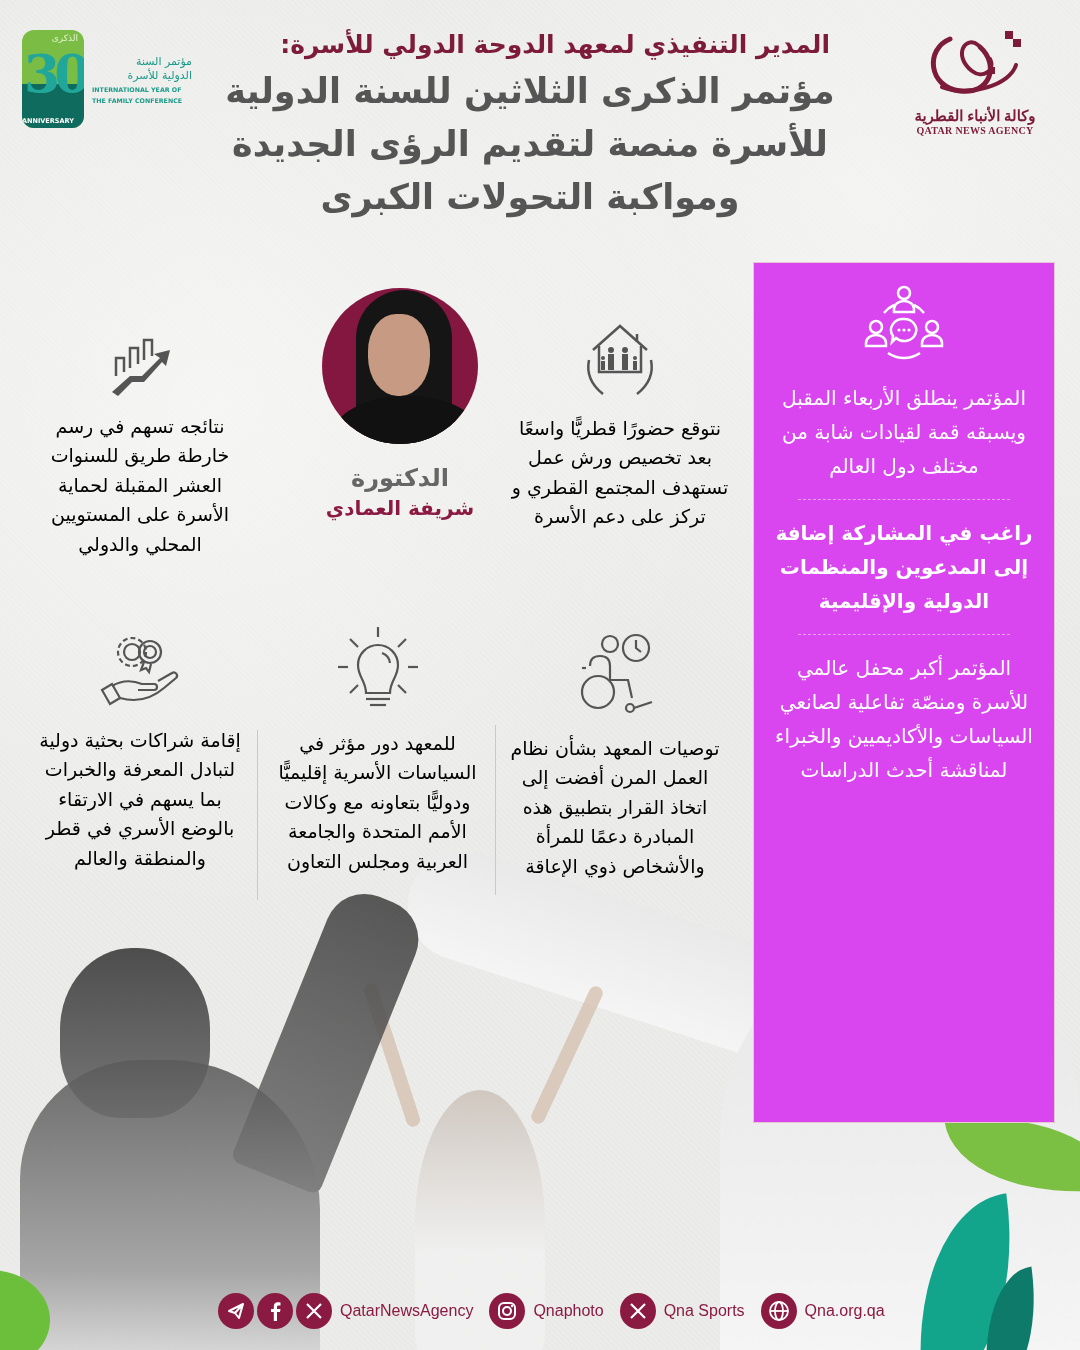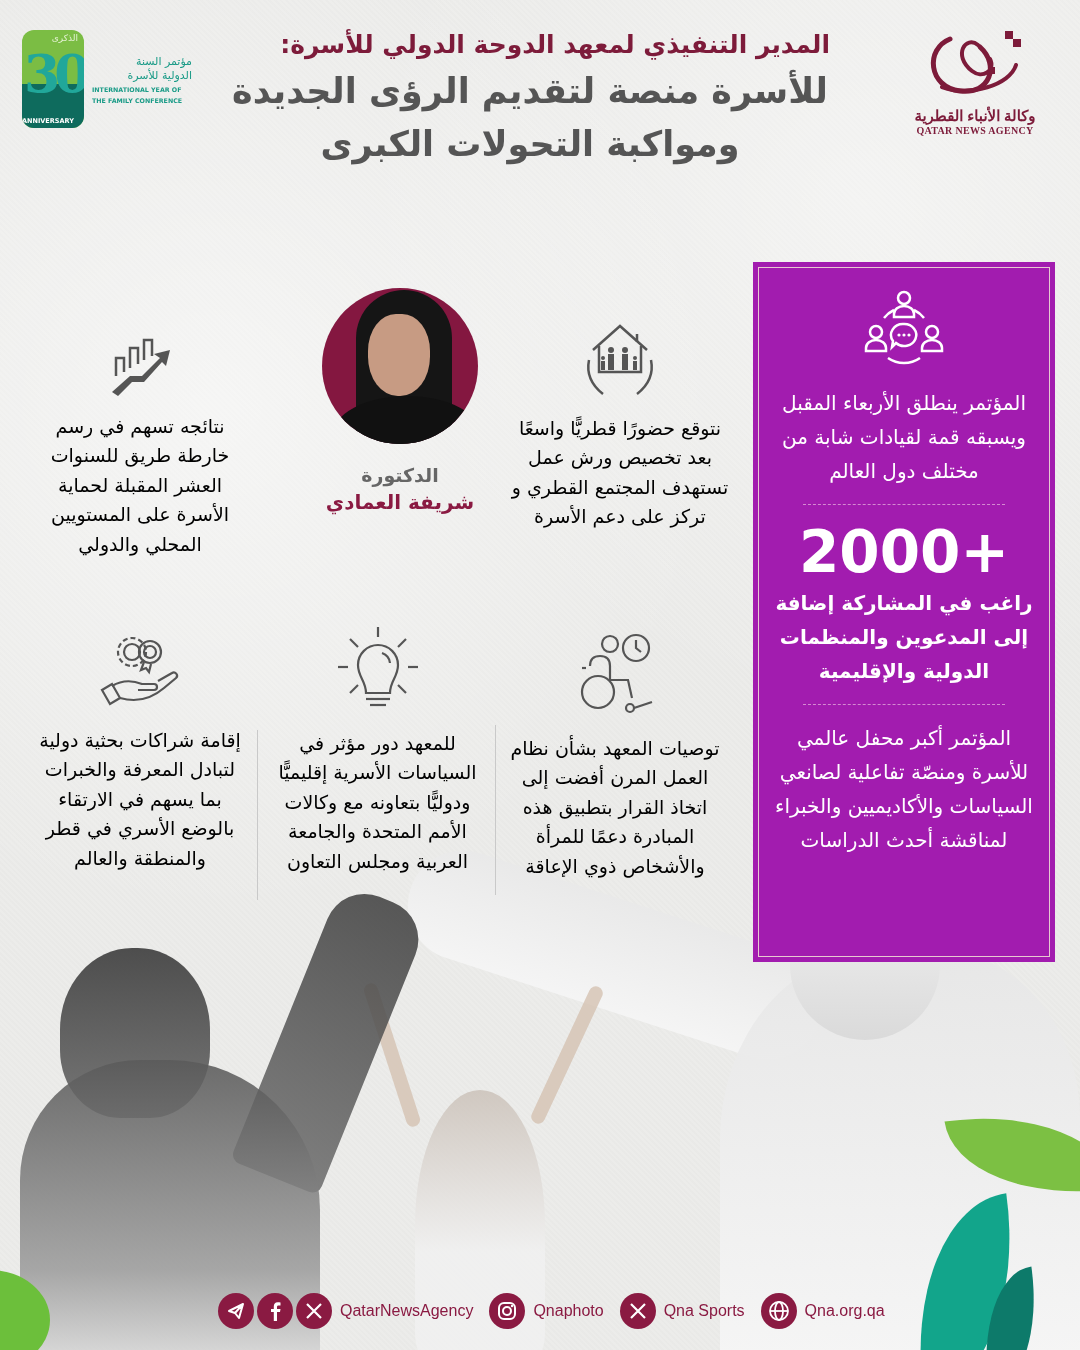--- a/index.html
+++ b/index.html
@@ -48,39 +48,39 @@
     .qna-logo { position:absolute; left:905px; top:25px; width:140px; text-align:center;font-family:Liberation Serif, serif; }
     .qna-logo svg { display:block; margin: 0 auto; }
     .qna-logo .ar { font-size:15px; font-weight:bold; color:#7d1b3a; margin-top:4px; }
     .qna-logo .en { font-size:10px; font-weight:bold; color:#7d1b3a; letter-spacing:.3px; }
 
     .headline { position:absolute; left:210px; top:30px; width:640px; text-align:center; direction:rtl; }
     .headline .kicker { font-size:25px; font-weight:bold; color:#7d1b3a; text-align:right; padding-right:20px; }
     .headline .main { font-size:35px; font-weight:bold; color:#555; line-height:1.52; margin-top:6px; }
 
     
-    .stat-box { position:absolute; left:753px; top:262px; width:302px; height:700px; background:#a21caf; padding:5px; }
+    .stat-box { position:absolute; left:753px; top:262px; width:302px; height:861px; background:#d946ef; }
     .stat-box .inner { width:100%; height:100%; border:1.5px solid #e8c7d1; padding:20px 14px; text-align:center; direction:rtl; color:#fff; }
     .stat-box .ic { margin: 0 auto; }
     .stat-box .p { font-size:20px; line-height:1.7; }
     .stat-box .p.bold { font-weight:bold; }
     .stat-box .div { border-top:1px dashed rgba(255,230,238,.55); margin: 16px 30px; }
     .stat-box .big { font-size:58px; font-weight:bold; line-height:1.1; direction:ltr; }
 
     
     .feat { position:absolute; text-align:center; direction:rtl; }
     .feat .txt { font-size:19px; line-height:1.55; color:#000000; }
     .feat svg { display:block; margin: 0 auto 14px; }
 
     .person { position:absolute; left:300px; top:282px; width:200px; text-align:center; direction:rtl; }
     .avatar { width:156px; height:156px; border-radius:50%; margin:6px auto 0; background:#841740; position:relative; overflow:hidden; }
     .avatar .hijab { position:absolute; left:34px; top:2px; width:96px; height:180px; border-radius:48px 48px 20px 20px; background:#151515; }
     .avatar .face { position:absolute; left:46px; top:26px; width:62px; height:82px; border-radius:45% 45% 48% 48%; background:#c79b83; }
     .avatar .body { position:absolute; left:10px; top:108px; width:150px; height:80px; border-radius:50% 50% 0 0; background:#111; }
-    .person .title { font-size:19px; color:#666; font-weight:bold; margin-top:20px; }
+    .person .title { font-size:24px; color:#666; font-weight:bold; margin-top:20px; }
     .person .name { font-size:20px; color:#8a1a42; font-weight:bold; margin-top:4px; }
     .person .role { font-size:19px; color:#333; font-weight:bold; line-height:1.6; margin-top:4px; }
 
     .vline { position:absolute; width:1px; background:#c9c9c9; }
 
     
     .footer { position:absolute; left:218px; top:1293px; display:flex; align-items:center; direction:ltr; }
     .circ { width:36px; height:36px; border-radius:50%; background:#8a1a42; display:flex; align-items:center; justify-content:center; margin-right:3px; }
     .circ svg { display:block; }
     .handle { font-family:"Liberation Sans", sans-serif; font-size:16px; color:#8a1a42; margin: 0 16px 0 5px; }
@@ -128,20 +128,21 @@
     <rect x="93" y="14" width="8" height="8" fill="#7d1b3a"></rect>
     <rect x="68" y="42" width="7" height="7" fill="#7d1b3a"></rect>
   </svg>
   <div class="ar">وكالة الأنباء القطرية</div>
   <div class="en">QATAR NEWS AGENCY</div>
 </div>
 
 <div class="headline">
   <div class="kicker">المدير التنفيذي لمعهد الدوحة الدولي للأسرة:</div>
   <div class="main">
+    <div>مؤتمر الذكرى الثلاثين للسنة الدولية</div>
     <div>للأسرة منصة لتقديم الرؤى الجديدة</div>
     <div>ومواكبة التحولات الكبرى</div>
   </div>
 </div>
 
 <div class="stat-box">
   <div class="inner">
     <svg class="ic" width="84" height="80" viewBox="0 0 84 80">
       <g fill="none" stroke="#fff" stroke-width="2.5">
         <circle cx="42" cy="10" r="6"></circle>
@@ -156,21 +157,20 @@
         <path d="M26 70 A28 28 0 0 0 58 70"></path>
       </g>
       <g fill="#fff">
           <circle cx="37" cy="47" r="1.6"></circle>
           <circle cx="42" cy="47" r="1.6"></circle>
           <circle cx="47" cy="47" r="1.6"></circle>
         </g>
     </svg>
     <div class="p" style="margin-top:14px">المؤتمر ينطلق الأربعاء المقبل ويسبقه قمة لقيادات شابة من مختلف دول العالم</div>
     <div class="div"></div>
-    <div class="big">2000+</div>
     <div class="p bold" style="margin-top:1px">راغب في المشاركة إضافة إلى المدعوين والمنظمات الدولية والإقليمية</div>
     <div class="div"></div>
     <div class="p">المؤتمر أكبر محفل عالمي للأسرة ومنصّة تفاعلية لصانعي السياسات والأكاديميين والخبراء لمناقشة أحدث الدراسات</div>
   </div>
 </div>
 
 <div class="person">
   <div class="avatar">
     <div class="hijab"></div>
       <div class="body"></div>

